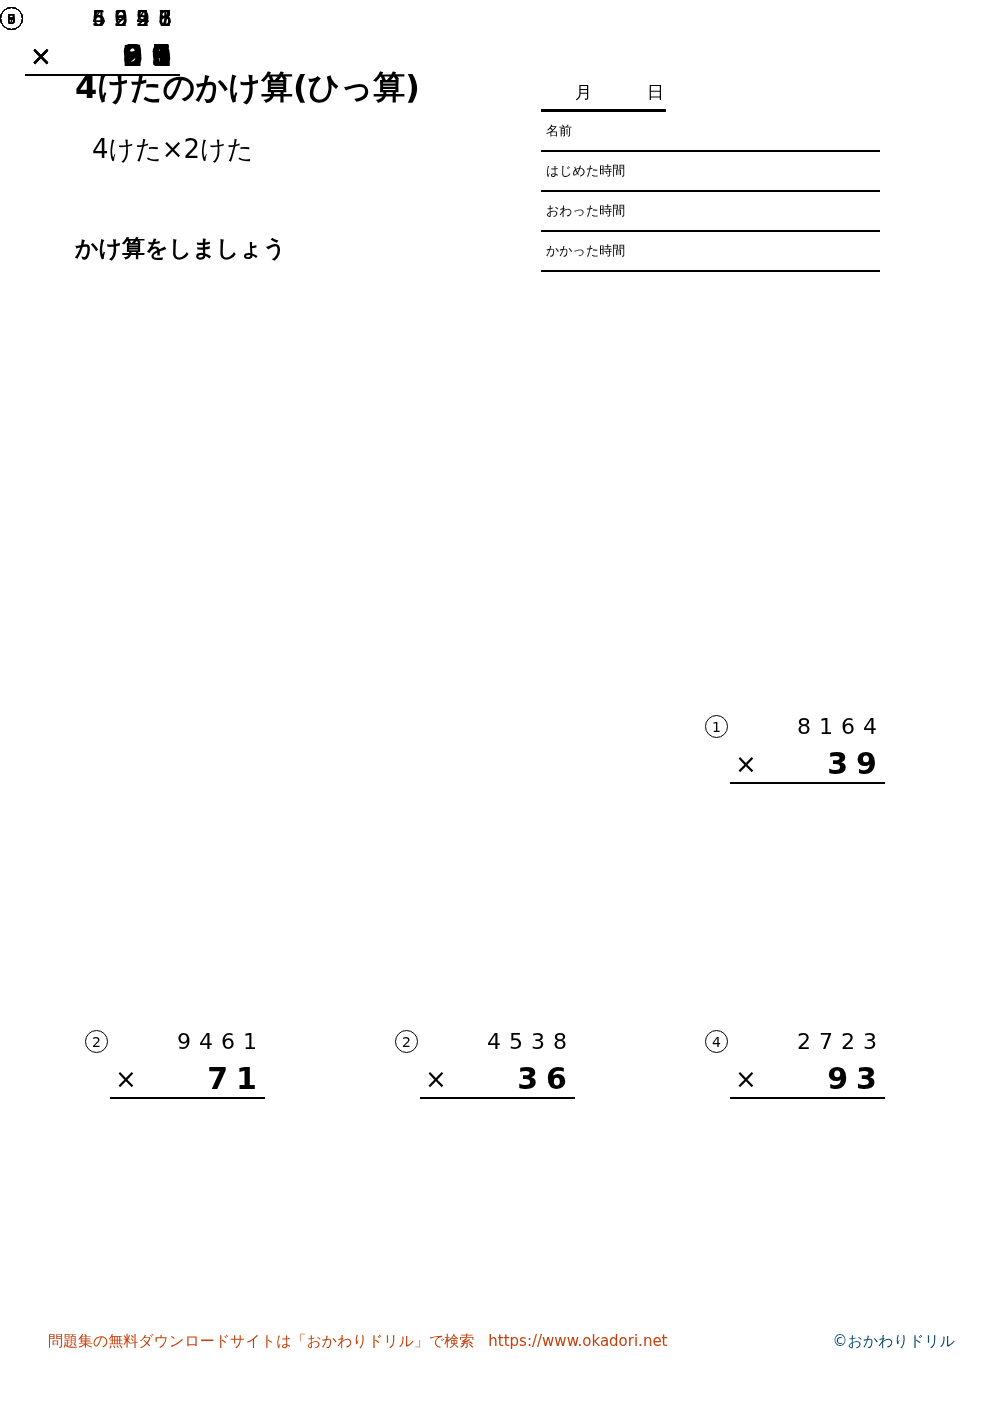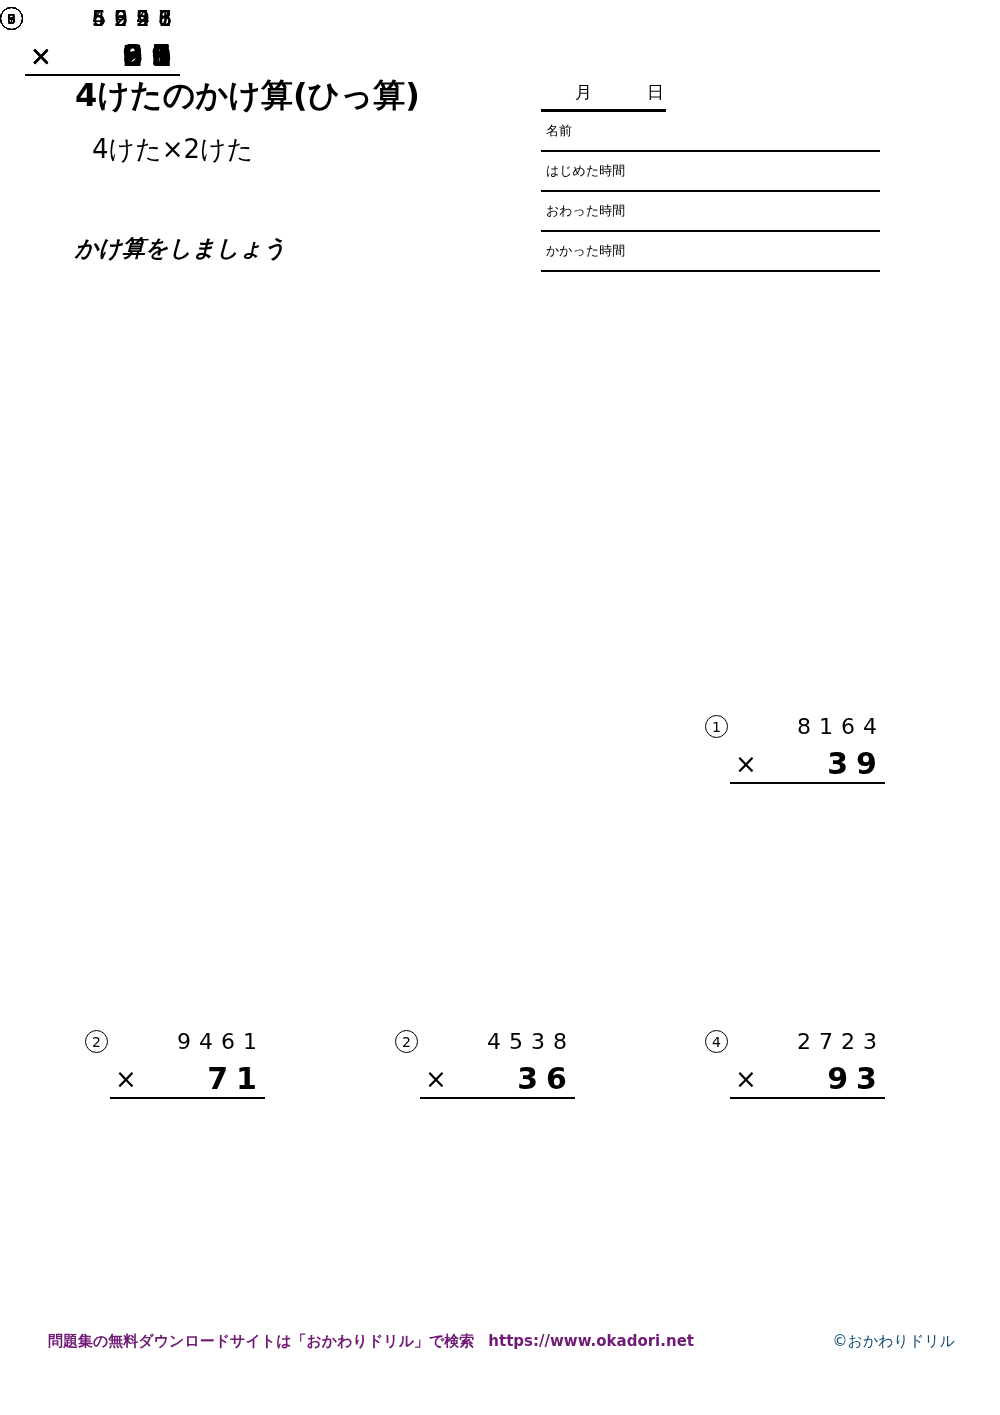--- a/index.html
+++ b/index.html
@@ -1,22 +1,22 @@
 <!DOCTYPE html>
 <html><head>
 <meta charset="utf-8">
 <style>
   html,body { margin:0; padding:0; background:#fff; }
   body { font-family:"DejaVu Sans","Liberation Sans",sans-serif; color:#000; }
   .page { position:relative; width:1000px; height:1415px; background:#ffffff; overflow:hidden; }
 
   
-  .title { position:absolute; left:75px; top:66px; font-size:32px; font-weight:bold; white-space:nowrap;margin-top:8px; }
+  .title { position:absolute; left:75px; top:66px; font-size:32px; font-weight:bold; white-space:nowrap; }
   .subtitle { position:absolute; left:92px; top:112px; font-size:26px; font-weight:normal; white-space:nowrap;margin-top:20px; }
-  .instruction { position:absolute; left:75px; top:233px; font-size:23px; font-weight:600; white-space:nowrap;font-style:italic; }
+  .instruction { position:absolute; left:75px; top:233px; font-size:23px; font-weight:600; white-space:nowrap; }
 
   
   .date-block { position:absolute; left:541px; top:76px; width:125px; height:36px;
                 border-bottom:3px solid #000; box-sizing:border-box;
                 display:flex; align-items:center; padding-left:34px; gap:55px; font-size:17px; }
   .form-fields { position:absolute; left:541px; top:112px; width:339px; }
   .form-row { height:40px; border-bottom:2px solid #000; box-sizing:border-box;
               display:flex; align-items:center; padding-left:5px; font-size:13px; }
 
   
@@ -33,21 +33,21 @@
   .problem:nth-of-type(2) { left:395px; top:391px; }
   .problem:nth-of-type(3) { left:705px; top:391px; }
   .problem:nth-of-type(4) { left:85px;  top:708px; }
   .problem:nth-of-type(5) { left:395px; top:708px; }
   .problem:nth-of-type(6) { left:705px; top:708px; }
   .problem:nth-of-type(7) { left:85px;  top:1023px; }
   .problem:nth-of-type(8) { left:395px; top:1023px; }
   .problem:nth-of-type(9) { left:705px; top:1023px; }
 
   
-  .footer-left { position:absolute; left:48px; top:1332px; font-size:15px; color:#701a75; white-space:nowrap;font-weight:bold; }
+  .footer-left { position:absolute; left:48px; top:1332px; font-size:15px; color:#c2410c; white-space:nowrap; }
   .footer-left .url { margin-left:14px; }
   .footer-right { position:absolute; right:45px; top:1332px; font-size:15px; color:#0c4a6e; white-space:nowrap; }
 </style>
 </head>
 <body>
 
 <div class="page">
 
   <div class="title">4けたのかけ算(ひっ算)</div>
   <div class="subtitle">4けた×2けた</div>

